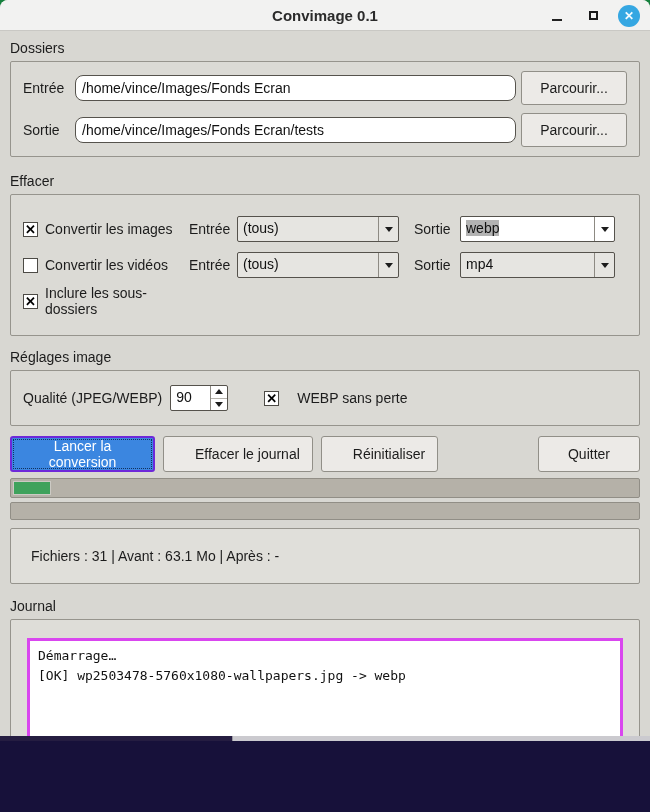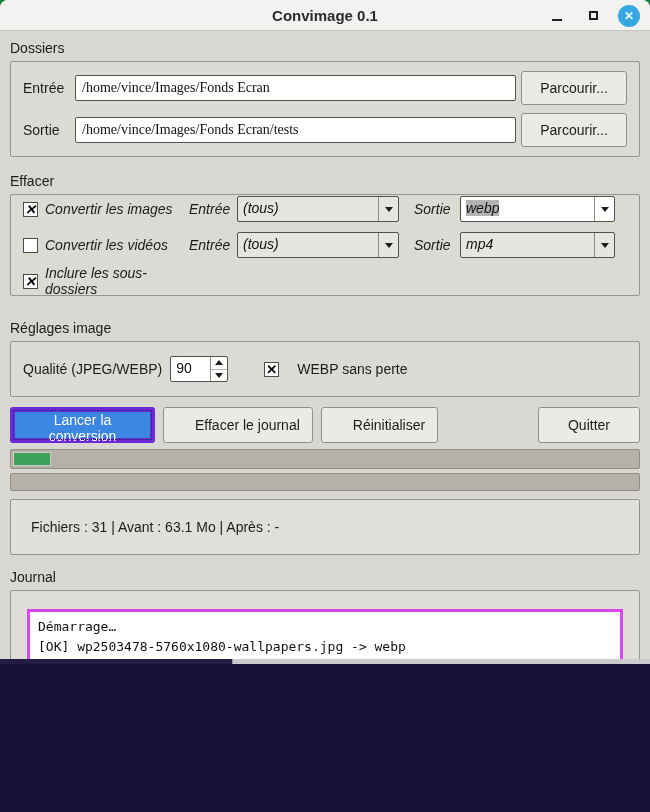--- a/index.html
+++ b/index.html
@@ -1,18 +1,18 @@
 <!DOCTYPE html>
 <html><head>
 <meta charset="utf-8">
 <style>
   * { margin: 0; padding: 0; box-sizing: border-box; }
   html, body { background: #17113a; }
   body { font-family: "Liberation Sans", sans-serif; }
-  .screen { width: 650px; height: 664px; margin: 0 auto; display: flex; flex-direction: column; background: #15803d; }
+  .screen { width: 650px; height: 741px; margin: 0 auto; display: flex; flex-direction: column; background: #15803d; }
 
   .window { width: 650px; height: 807px; display: flex; flex-direction: column; border-radius: 8px 8px 0 0; overflow: hidden; background: #d8d7d2; }
 
   
   .titlebar { height: 31px; background: #f2f2f1; border-bottom: 1px solid #c9c8c4; display: flex; align-items: center; position: relative; flex: 0 0 31px; }
   .title { flex: 1; text-align: center; font-size: 15px; font-weight: bold; color: #2b2b2b; }
   .controls { position: absolute; right: 10px; top: 0; height: 31px; display: flex; align-items: center; gap: 14px; }
   .ctrl { width: 22px; height: 22px; display: flex; align-items: center; justify-content: center; cursor: default; }
   .min-glyph { width: 10px; height: 2px; background: #222; margin-top: 9px; }
   .max-glyph { width: 9px; height: 9px; border: 2px solid #1a1a1a; background: transparent; }
@@ -22,26 +22,26 @@
   
   .content { flex: 1; padding: 9px 10px 0 10px; overflow: hidden; background: #d8d7d2; }
   .section-label { font-size: 14px; color: #1c1c1c; margin-bottom: 3px; height: 18px; }
   .frame { border: 1px solid #96948d; border-radius: 2px; background: #dbdad5; }
 
   
   .dossiers-frame { padding: 9px 12px; margin-bottom: 16px; }
   .field-row { display: flex; align-items: center; height: 34px; }
   .field-row + .field-row { margin-top: 8px; }
   .field-label { width: 52px; font-size: 14px; color: #1c1c1c; flex: 0 0 52px; }
-  .text-input { flex: 1; height: 26px; border: 1px solid #56534d; background: #ffffff; font-family: Liberation Serif, serif; font-size: 14px; color: #111; padding: 0 6px; border-radius: 2px; }
+  .text-input { flex: 1; height: 26px; border: 1px solid #56534d; background: #ffffff; font-family: Liberation Sans, sans-serif; font-size: 14px; color: #111; padding: 0 6px; border-radius: 8px; }
   .btn { height: 34px; background: #eceae7; border: 1px solid #918f88; border-radius: 3px; font-family: "Liberation Sans", sans-serif; font-size: 14px; color: #1c1c1c; padding: 0 12px; }
   .browse-btn { width: 106px; margin-left: 5px; flex: 0 0 106px; }
 
   
-  .options-frame { padding: 1px 12px; margin-bottom: 24px; font-style: italic; }
+  .options-frame { padding: 21px 12px; margin-bottom: 13px; }
   .opt-row { display: flex; align-items: center; height: 26px; }
   .opt-row + .opt-row { margin-top: 10px; }
   .checkbox { width: 15px; height: 15px; background: #ffffff; border: 1px solid #4c4a45; display: inline-flex; align-items: center; justify-content: center; flex: 0 0 15px; }
   .checkbox.checked::before { content: "✕"; font-size: 13px; font-weight: bold; color: #000; line-height: 1; }
   .cb-label { font-size: 14px; color: #1c1c1c; margin-left: 7px; }
   .opt-cb-group { display: flex; align-items: center; width: 166px; flex: 0 0 166px; }
   .inline-label { font-size: 14px; color: #1c1c1c; }
   .lbl-entree { width: 46px; margin-right: 2px; flex: 0 0 46px; }
   .lbl-sortie { width: 44px; margin-left: 15px; margin-right: 2px; flex: 0 0 44px; }
   .combo { display: flex; align-items: stretch; height: 26px; border: 1px solid #55524c; background: #e6e5e1; border-radius: 2px; }
@@ -61,21 +61,21 @@
   .spinbox { display: flex; width: 58px; height: 26px; border: 1px solid #55524c; background: #ffffff; margin-left: 8px; border-radius: 2px; }
   .spin-value { flex: 1; font-size: 14px; color: #111; padding: 3px 0 12px 5px; }
   .spin-buttons { width: 17px; border-left: 1px solid #8d8a83; display: flex; flex-direction: column; flex: 0 0 17px; }
   .spin-up, .spin-down { flex: 1; display: flex; align-items: center; justify-content: center; }
   .spin-up { border-bottom: 1px solid #b5b2ab; }
   .webp-group { display: flex; align-items: center; margin-left: 36px; gap: 11px; }
 
   
   .actions-row { display: flex; align-items: center; margin-bottom: 6px; }
   .action-btn { height: 36px; }
-  .primary-btn { background: #3b86e0; border: 5px solid #6d28d9; color: #ffffff; outline: 1px dotted #10325e; outline-offset: -4px; width: 145px; text-align: center; }
+  .primary-btn { background: #3b86e0; border: 2px solid #6d28d9; color: #ffffff; outline: 1px dotted #10325e; outline-offset: -4px; width: 145px; text-align: center; }
   .gap8 { margin-left: 8px; padding-left: 31px; }
   .spacer { flex: 1; }
   .quit-btn { width: 102px; }
 
   
   .progressbar { position: relative; height: 20px; background: #b5b1a8; border: 1px solid #918e86; border-radius: 2px; }
   .progressbar.second { height: 18px; margin-top: 4px; margin-bottom: 8px; }
   .progress-fill { position: absolute; left: 2px; top: 2px; bottom: 2px; background: #3fa25c; border: 1px solid #cccac4; }
 
   

